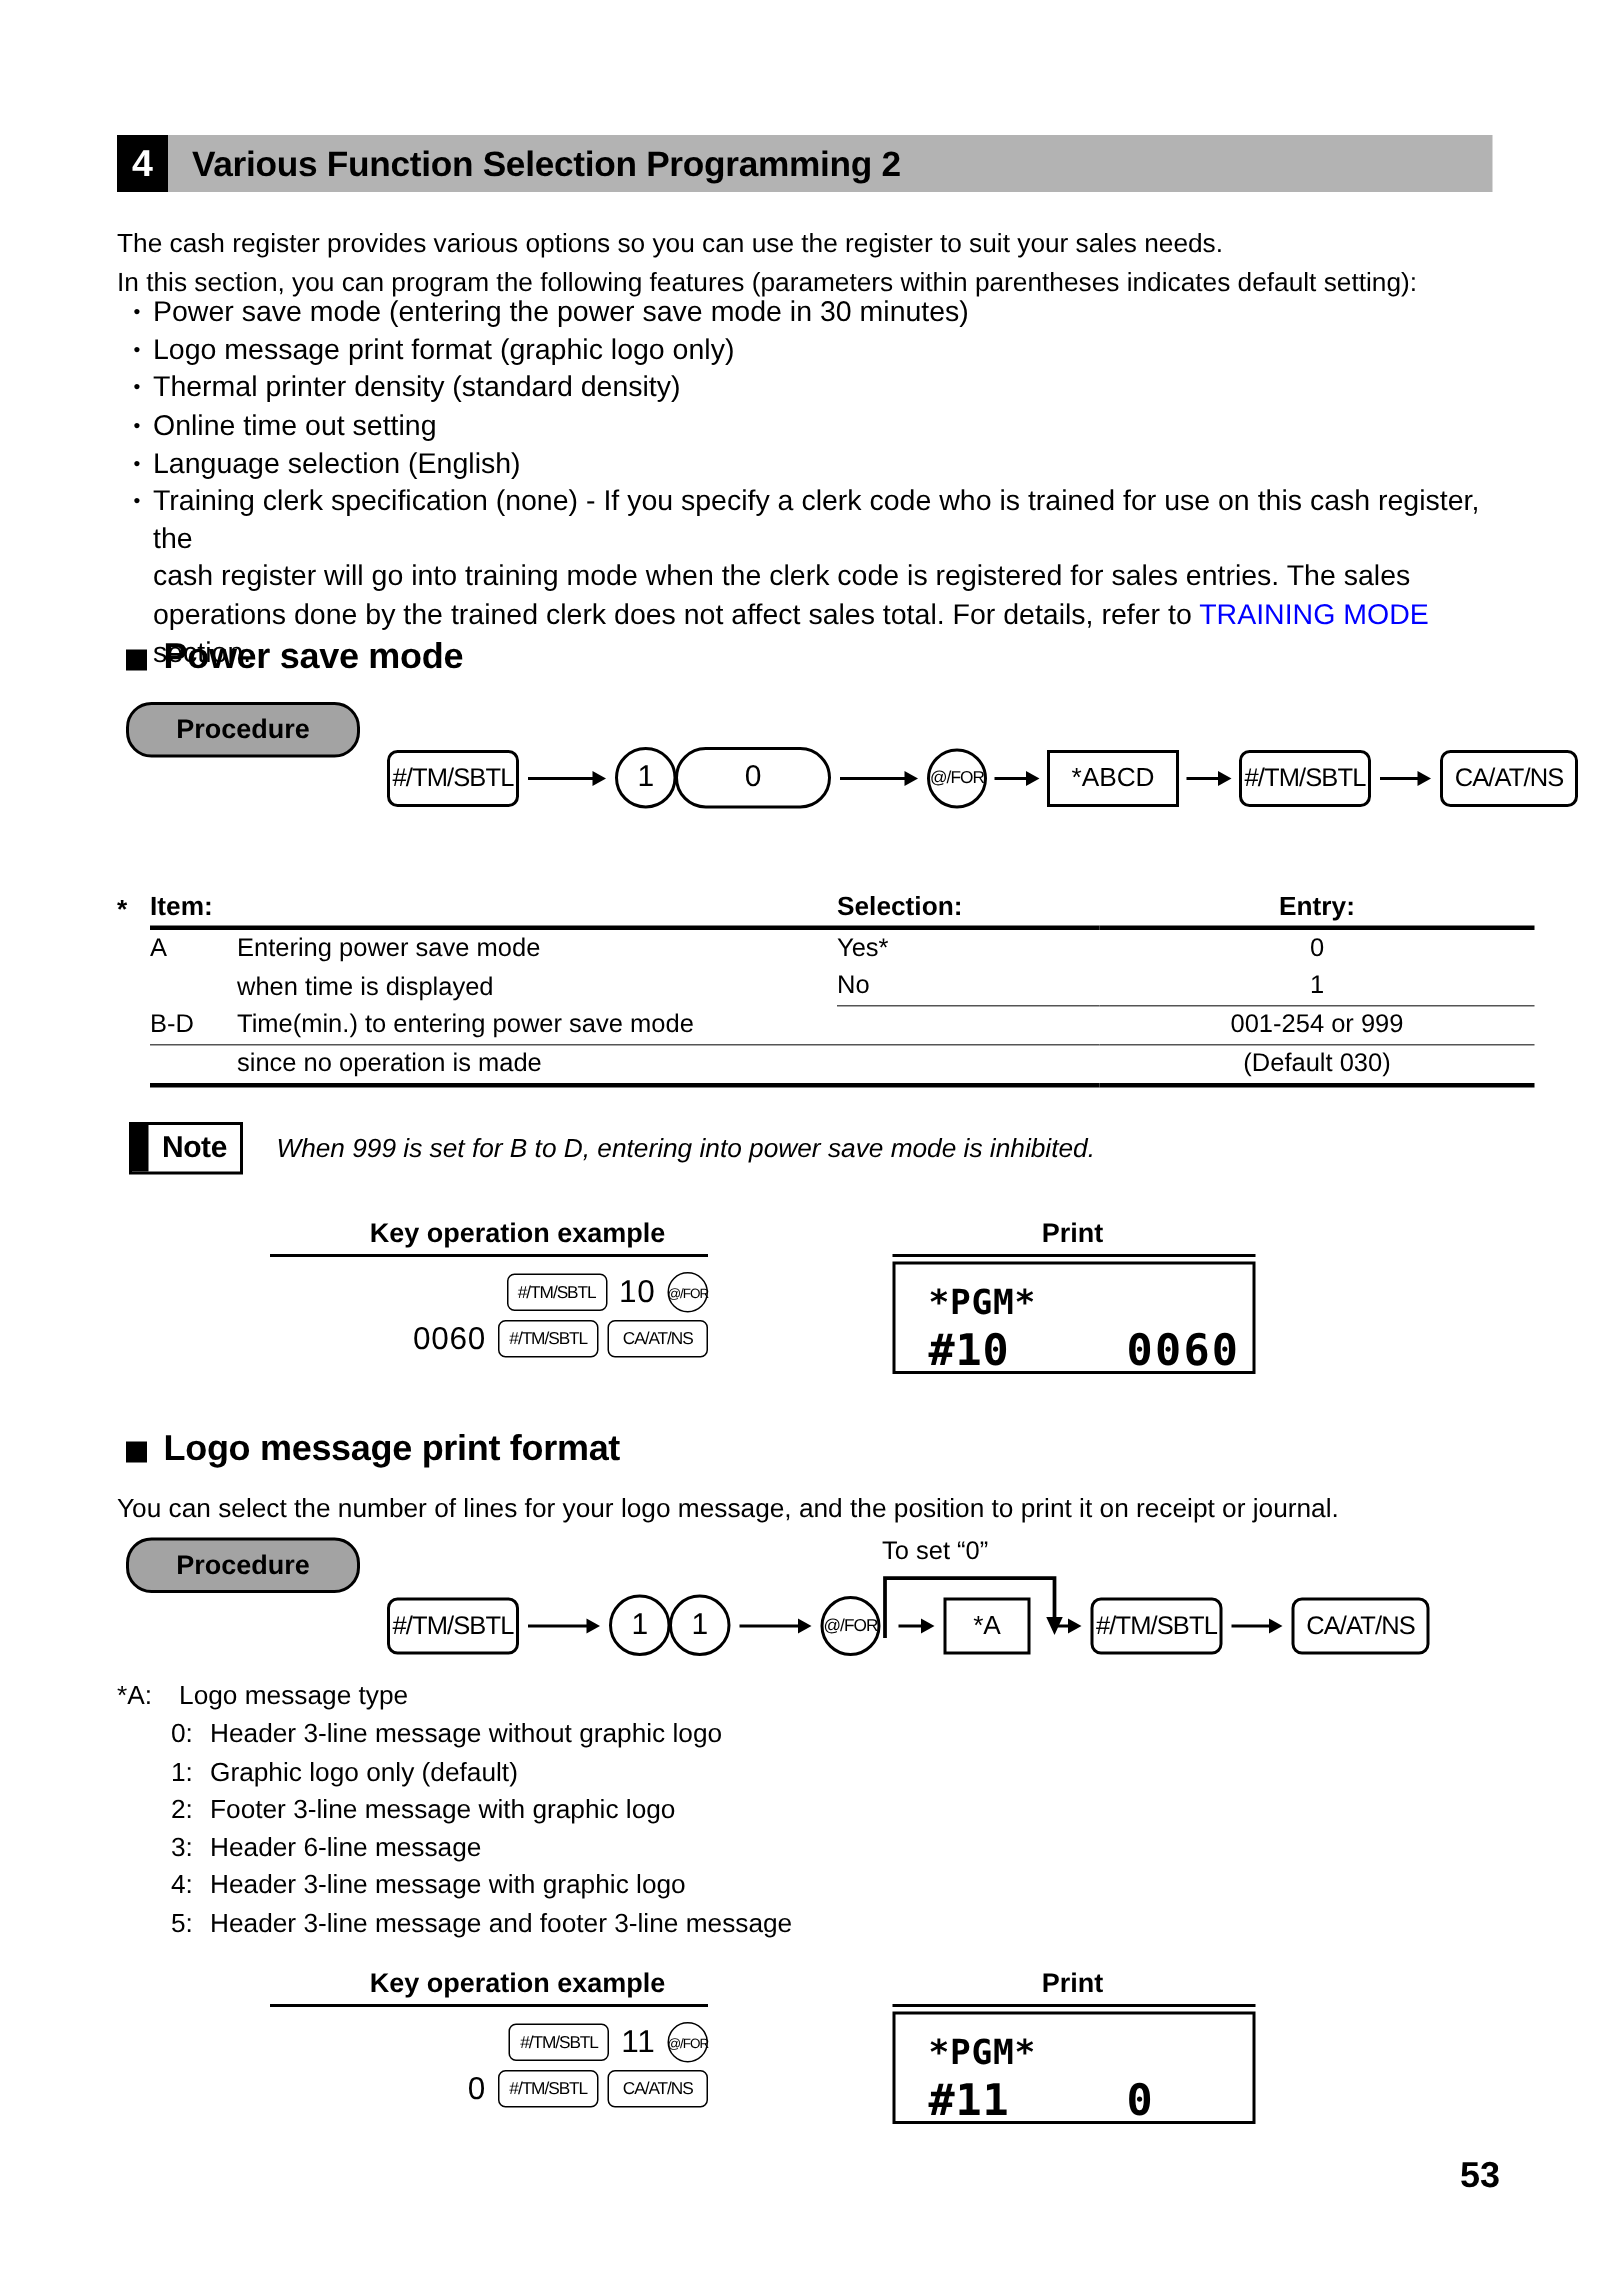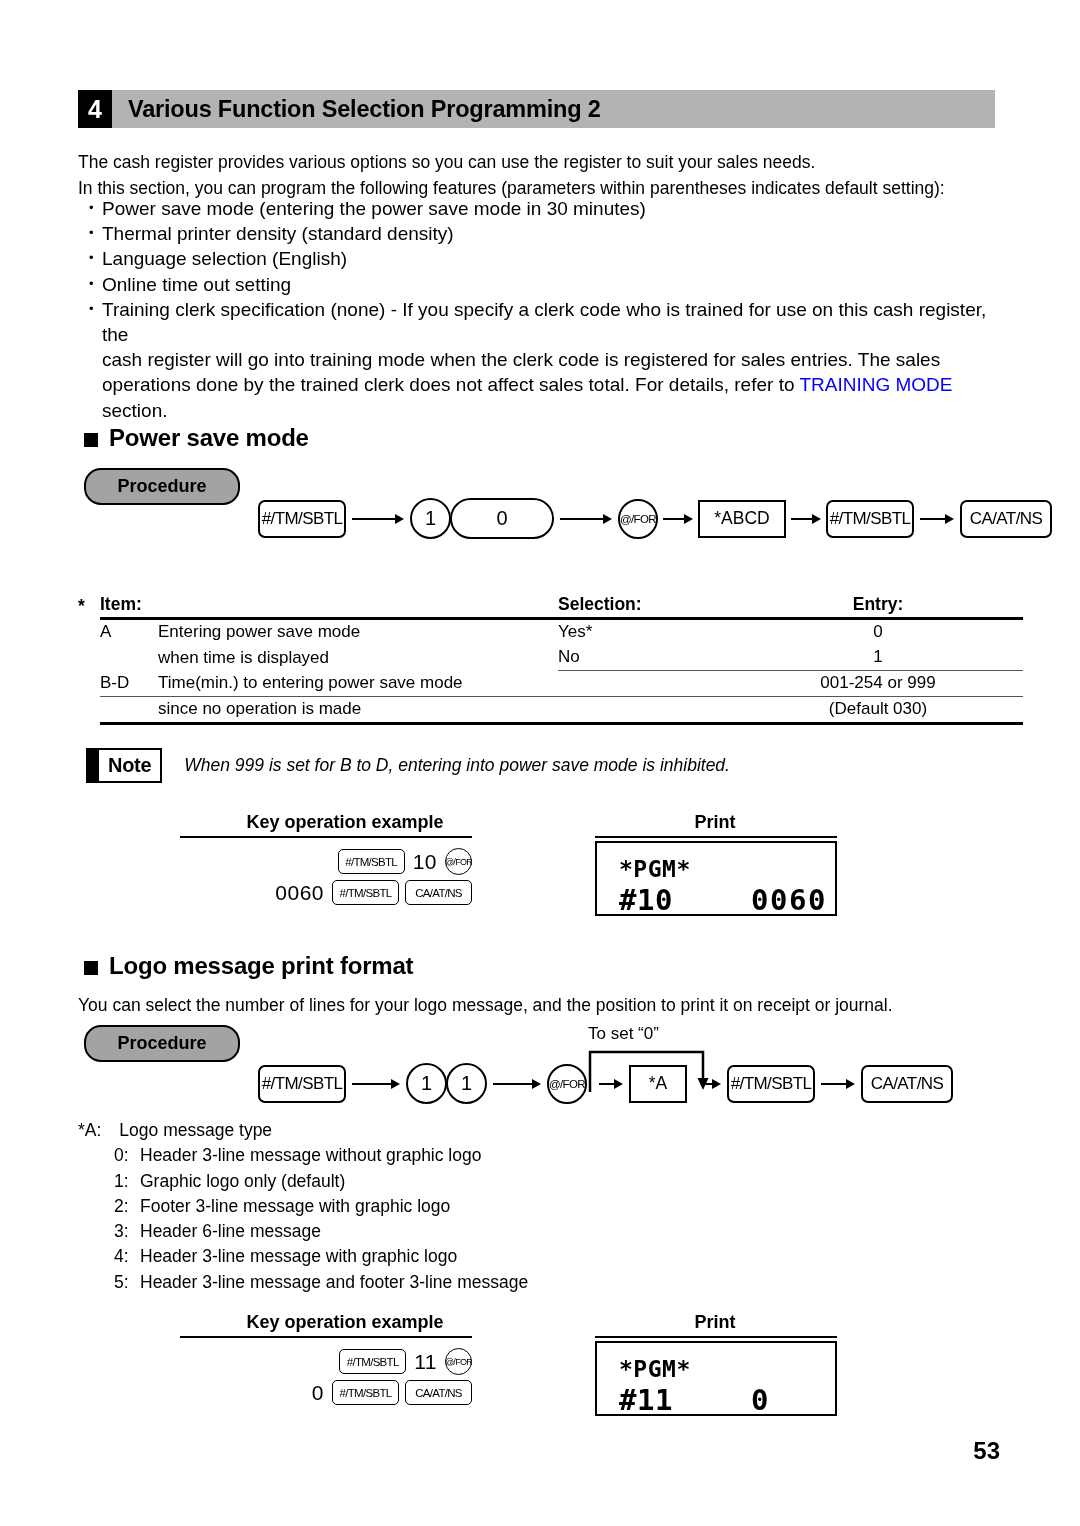--- a/index.html
+++ b/index.html
@@ -381,23 +381,24 @@
     <div class="sec-bar">
       <span class="sec-title">Various Function Selection Programming 2</span>
     </div>
   </div>
 
   <div class="para" style="left:78px; top:150px;">The cash register provides various options so you can use the register to suit your sales needs.</div>
   <div class="para" style="left:78px; top:176px;">In this section, you can program the following features (parameters within parentheses indicates default setting):</div>
 
   <div class="bullets">
     <div class="bl">Power save mode (entering the power save mode in 30 minutes)</div>
+    <div class="bl">Logo message print format (graphic logo only)</div>
     <div class="bl">Thermal printer density (standard density)</div>
+    <div class="bl">Online time out setting</div>
     <div class="bl">Language selection (English)</div>
-    <div class="bl">Online time out setting</div>
     <div class="bl">
       <span>Training clerk specification (none) - If you specify a clerk code who is trained for use on this cash register, the</span>
     </div>
     <div class="cont">cash register will go into training mode when the clerk code is registered for sales entries.  The sales</div>
     <div class="cont">
       <span>operations done by the trained clerk does not affect sales total.  For details, refer to </span><span class="blue">TRAINING MODE</span><span> section.</span>
     </div>
   </div>
 
   <div class="sq-head" style="left:84px; top:424px;">

